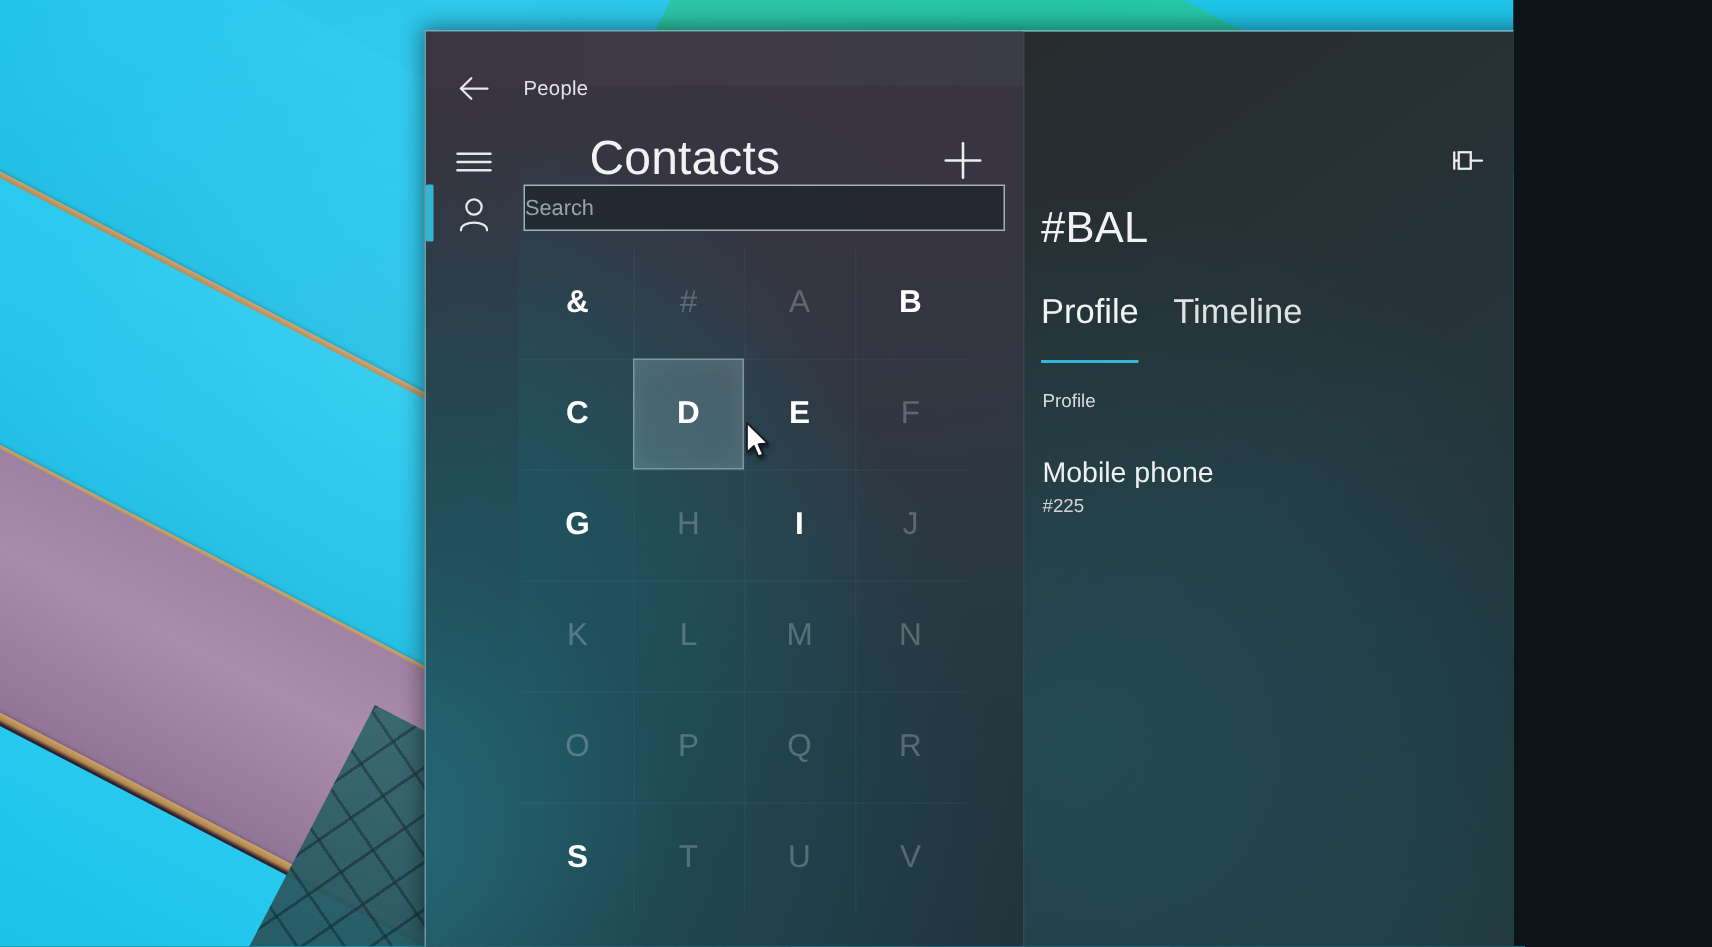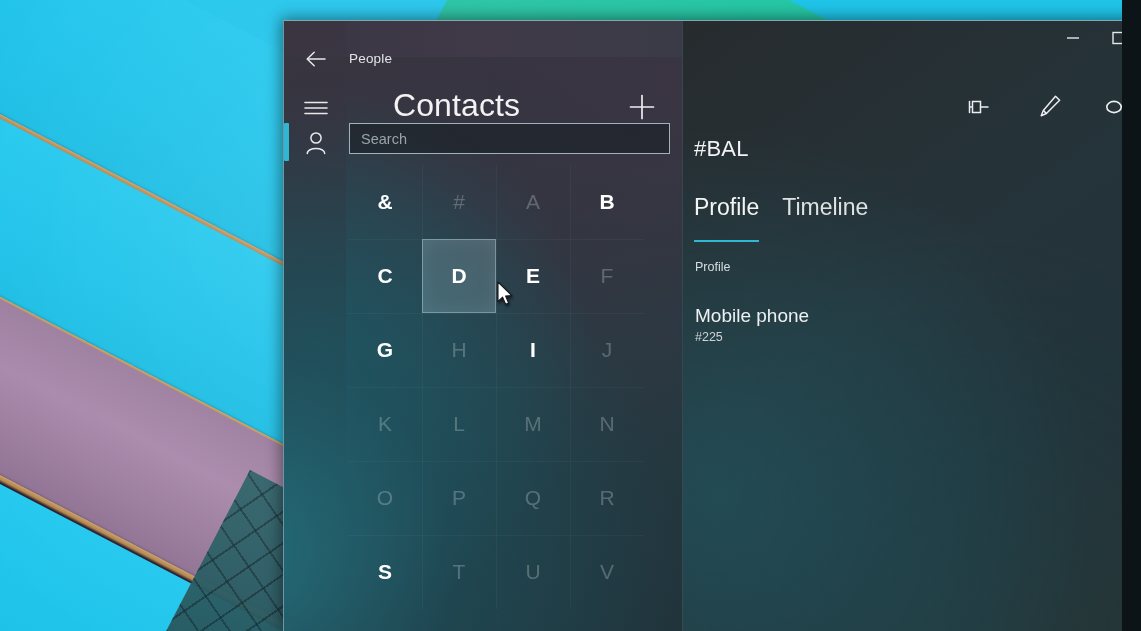--- a/index.html
+++ b/index.html
@@ -2,21 +2,21 @@
 <html><head>
 <meta charset="utf-8">
 <style>
   html,body{margin:0;padding:0;}
   body{
     width:1141px;height:631px;overflow:hidden;
     font-family:"Liberation Sans","DejaVu Sans",sans-serif;
     background:#0c1418;
     position:relative;
   }
-  #root{position:absolute;inset:0;width:1122px;height:631px;overflow:hidden;}
+  #root{position:absolute;inset:0;width:1009px;height:631px;overflow:hidden;}
 
   
   .wallpaper{position:absolute;inset:0;overflow:hidden;background:#1fc4e8;}
   .wp-base{position:absolute;left:-120px;top:-120px;width:900px;height:900px;
     background:linear-gradient(155deg,#22c6ec 0%,#21c3ea 100%);}
   
   .seam{position:absolute;height:14px;transform:rotate(27.5deg);transform-origin:left center;
     background:linear-gradient(180deg,#caa06a 0%,#b2854b 28%,#2a2030 48%,#241b29 78%,#3c5f74 100%);
     box-shadow:0 0 3px rgba(0,0,0,.35);}
   .band-purple{position:absolute;transform:rotate(27.5deg);transform-origin:left center;
@@ -63,21 +63,21 @@
   .rail-btn{position:absolute;left:10px;width:44px;height:40px;display:flex;align-items:center;justify-content:center;}
   .rail-accent{position:absolute;left:0px;width:5px;height:38px;background:#31b6d4;border-radius:1px;}
   .app-title{position:absolute;left:65px;top:30px;font-size:13.5px;color:#e3e3e8;letter-spacing:.2px;}
   .contacts-head{position:absolute;left:62px;top:66px;font-size:32px;color:#f2f2f4;font-weight:400;letter-spacing:.1px;margin-left:47px;}
   .plus-btn{position:absolute;left:340px;top:68px;width:36px;height:36px;display:flex;align-items:center;justify-content:center;}
   .search-box{
     position:absolute;left:65px;top:102px;width:321px;height:31px;
     border:1px solid #9fb3b8;background:rgba(22,30,34,.55);
     display:flex;align-items:center;box-sizing:border-box;
   }
-  .search-ph{font-size:14.5px;color:#9aa4a8;padding-left:11px;}
+  .search-ph{font-size:14.5px;color:#9aa4a8;}
 
   .alpha-grid{position:absolute;left:64px;top:144px;width:296px;}
   .alpha-row{display:flex;height:74px;}
   .alpha-cell{
     width:74px;height:74px;display:flex;align-items:center;justify-content:center;
     font-size:21px;font-weight:600;position:relative;box-sizing:border-box;
   }
   .alpha-cell.on{color:#ffffff;}
   .alpha-cell.off{color:rgba(208,216,220,.30);font-weight:400;}
   .alpha-cell.hover{
@@ -94,21 +94,21 @@
     background:
       radial-gradient(circle at 8% 78%, rgba(34,92,104,.55) 0%, rgba(0,0,0,0) 58%),
       radial-gradient(circle at 60% 100%, rgba(30,74,84,.35) 0%, rgba(0,0,0,0) 60%),
       linear-gradient(145deg,#272b2e 0%,#25343a 45%,#223238 70%,#27302f 100%);
     border-left:1px solid rgba(150,185,195,.16);
   }
   .win-ctrls{position:absolute;right:0;top:0;height:34px;display:flex;}
   .win-btn{width:46px;height:34px;display:flex;align-items:center;justify-content:center;}
   .cmd-bar{position:absolute;left:0;top:60px;width:100%;height:56px;}
   .cmd-btn{position:absolute;width:46px;height:46px;display:flex;align-items:center;justify-content:center;}
-  .person-name{position:absolute;left:11px;top:115px;font-size:22px;color:#f1f2f3;font-weight:400;letter-spacing:.2px;}
+  .person-name{position:absolute;left:11px;top:115px;font-size:29px;color:#f1f2f3;font-weight:400;letter-spacing:.2px;}
   .tabs{position:absolute;left:11px;top:173px;display:flex;gap:23px;align-items:flex-end;}
   .tab{font-size:23px;color:#dfe2e3;padding-bottom:21px;position:relative;font-weight:400;}
   .tab.active{color:#f3f4f4;}
   .tab.active::after{content:"";position:absolute;left:0;bottom:0;width:100%;height:2.5px;background:#2fb8d4;}
   .field-label{position:absolute;left:12px;top:239px;font-size:12.5px;color:#d8dcde;}
   .field-title{position:absolute;left:12px;top:284px;font-size:19px;color:#eef0f1;font-weight:400;}
   .field-value{position:absolute;left:12px;top:309px;font-size:12.5px;color:#cfd4d6;text-align:right;}
 
   .cursor{position:absolute;left:497px;top:281px;width:18px;height:26px;pointer-events:none;
     filter:drop-shadow(1px 2px 1.5px rgba(0,0,0,.6));}

